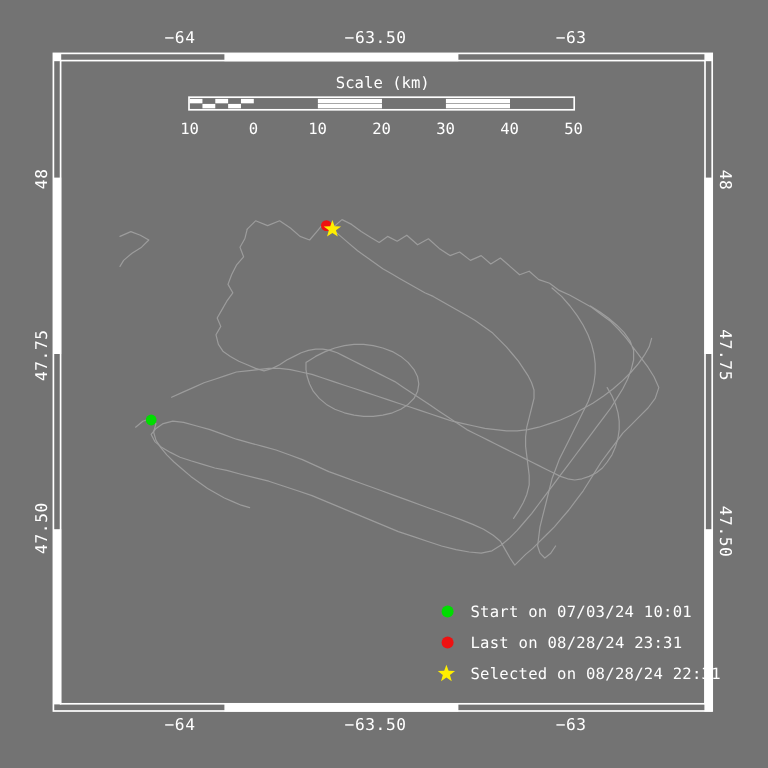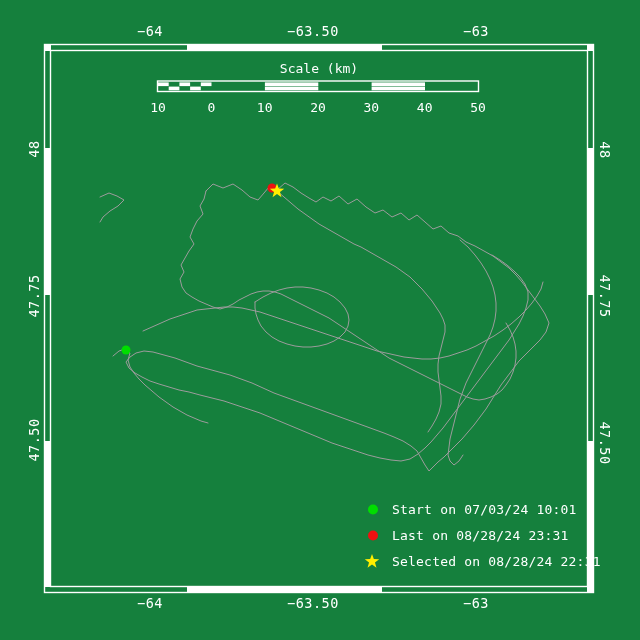--- a/index.html
+++ b/index.html
@@ -1,16 +1,16 @@
 <!DOCTYPE html>
 <html><head>
 <meta charset="utf-8">
 <style>
   html,body{margin:0;padding:0;background:#000;}
-  #stage{position:relative;width:640px;height:640px;background:#15803d;overflow:hidden;}
+  #stage{position:relative;width:640px;height:640px;background:#737373;overflow:hidden;}
   svg{display:block;}
   text{font-family:"DejaVu Sans Mono","Liberation Mono",monospace;fill:#fff;}
   .ax{font-size:13.5px;letter-spacing:0.5px;}
   .sc{font-size:13px;}
   .lg{font-size:13px;letter-spacing:0.2px;}
   .wht{fill:#ffffff;}
   .frameline{fill:none;stroke:#ffffff;stroke-width:1.4;}
   .trk{fill:none;stroke-width:1;stroke-linejoin:round;stroke-linecap:round;}
 </style>
 </head>

